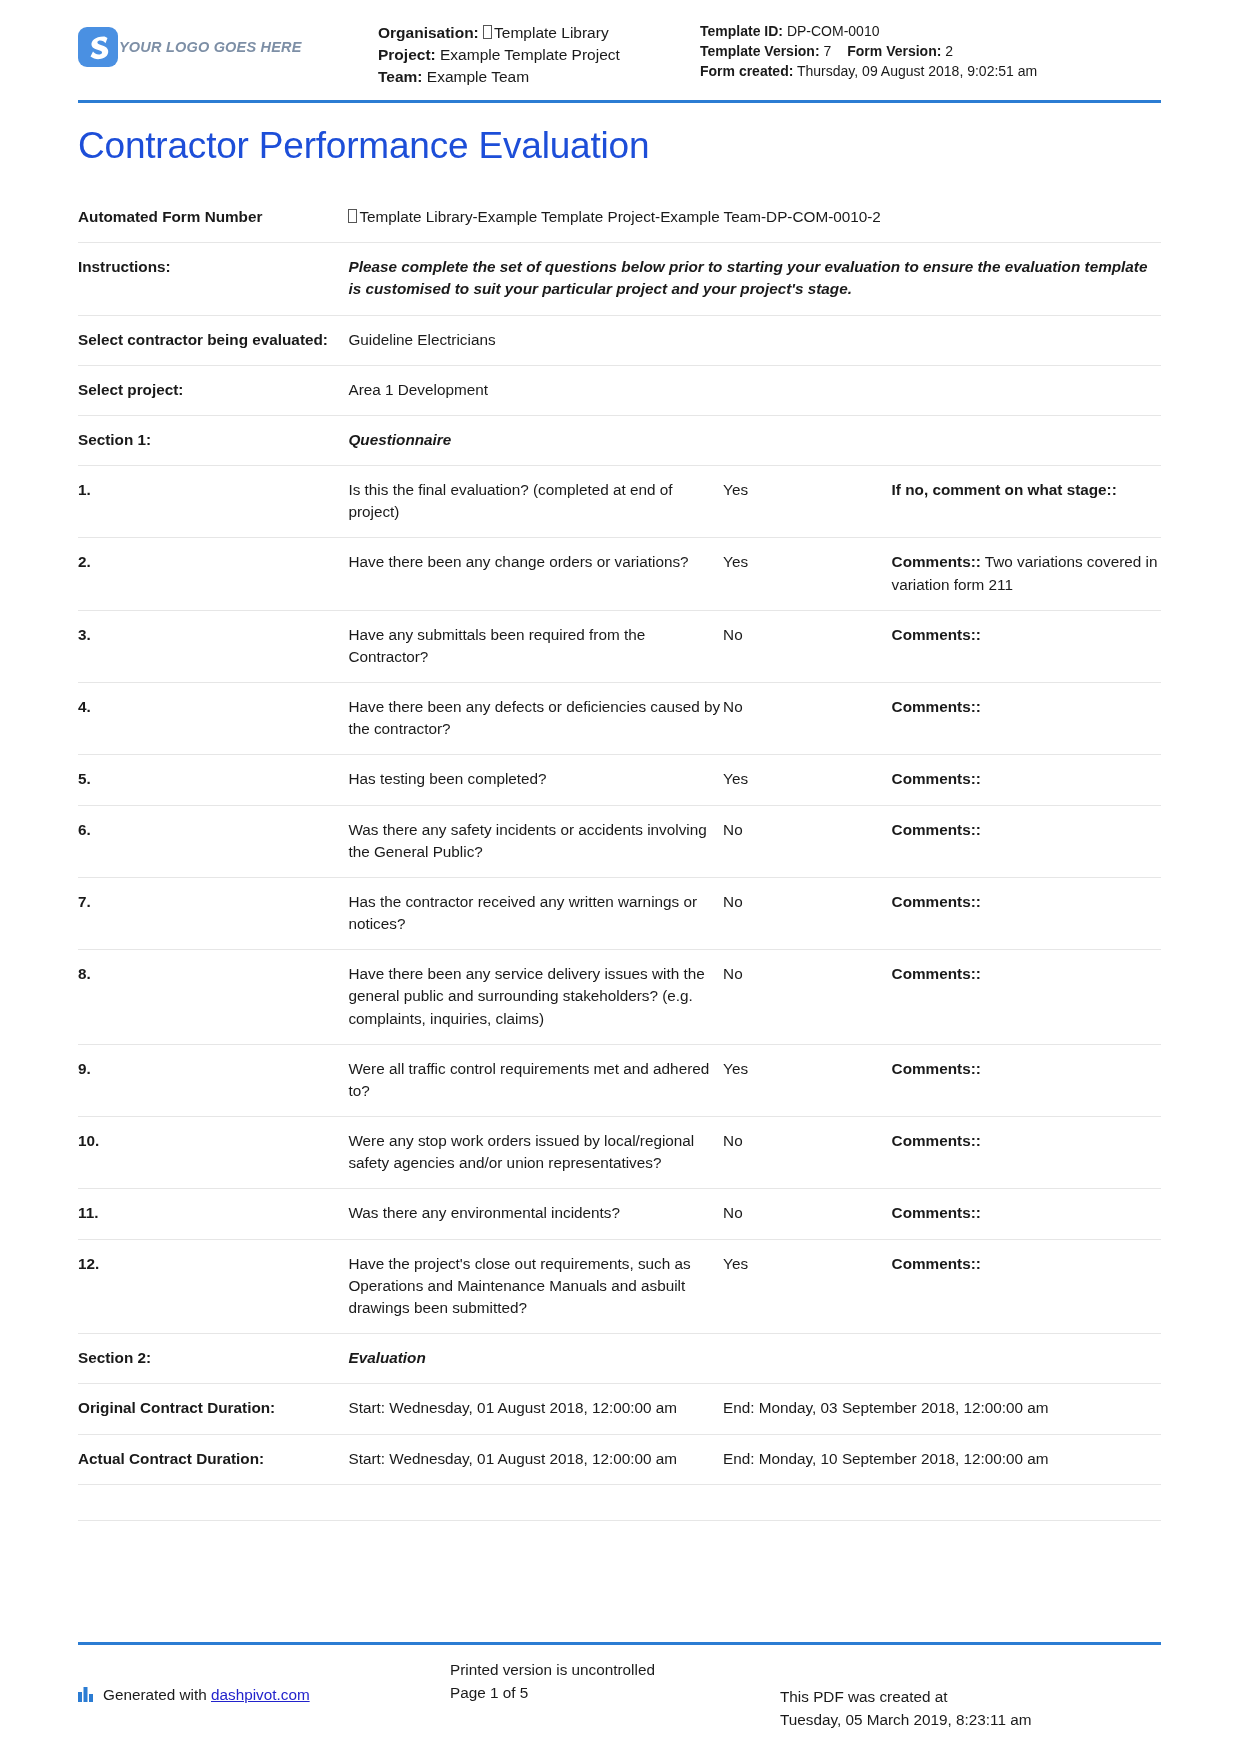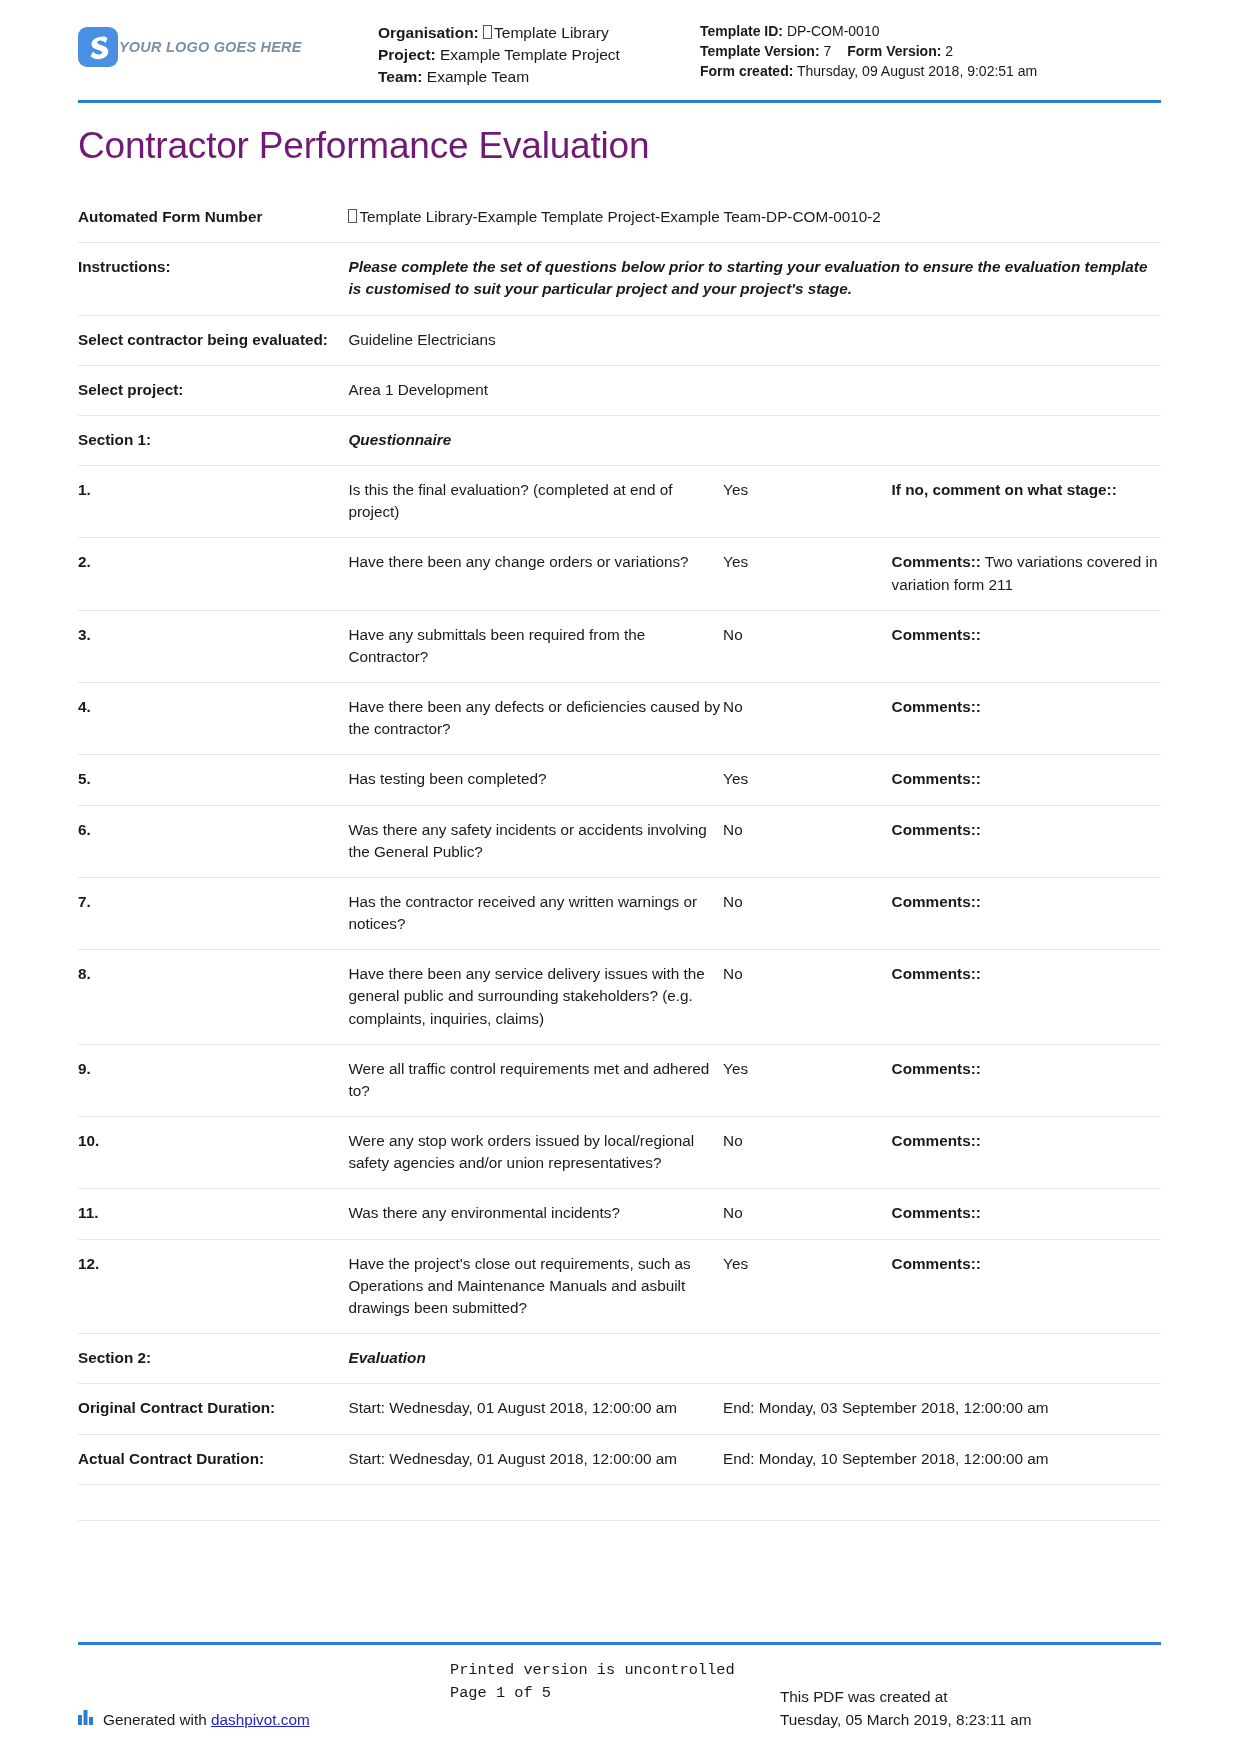--- a/index.html
+++ b/index.html
@@ -84,21 +84,21 @@
     border-top: 3px solid #2b7cd3;
     margin-top: 4px;
   }
 
   
   .doc-title {
     font-size: 37px;
     font-weight: normal;
     letter-spacing: -0.2px;
     margin: 22px 0 26px 0;
-    color: #701a75;
+    color: #1d4ed8;
   }
 
   
   table.form {
     width: 100%;
     border-collapse: collapse;
     table-layout: fixed;
   }
   table.form td {
     vertical-align: top;
@@ -136,22 +136,22 @@
   }
   .footer-rule {
     border-top: 3px solid #2b7cd3;
     margin-bottom: 14px;
   }
   .footer-row {
     display: flex;
     font-size: 15.3px;
     line-height: 1.5;
   }
-  .f-col1 { flex: 0 0 372px; display: flex; align-items: flex-end; }
-  .f-col2 { flex: 0 0 330px; font-family: Liberation Mono, monospace; }
+  .f-col1 { flex: 0 0 372px; display: flex; align-items: center; }
+  .f-col2 { flex: 0 0 330px; }
   .f-col3 { flex: 1 1 auto; margin-top: 27px; }
   .bars-icon { margin-right: 8px; margin-top: 3px; flex: 0 0 auto; }
   .dash-link {
     color: #2222cc;
     text-decoration: underline;
   }
 </style>
 </head>
 <body>
 

